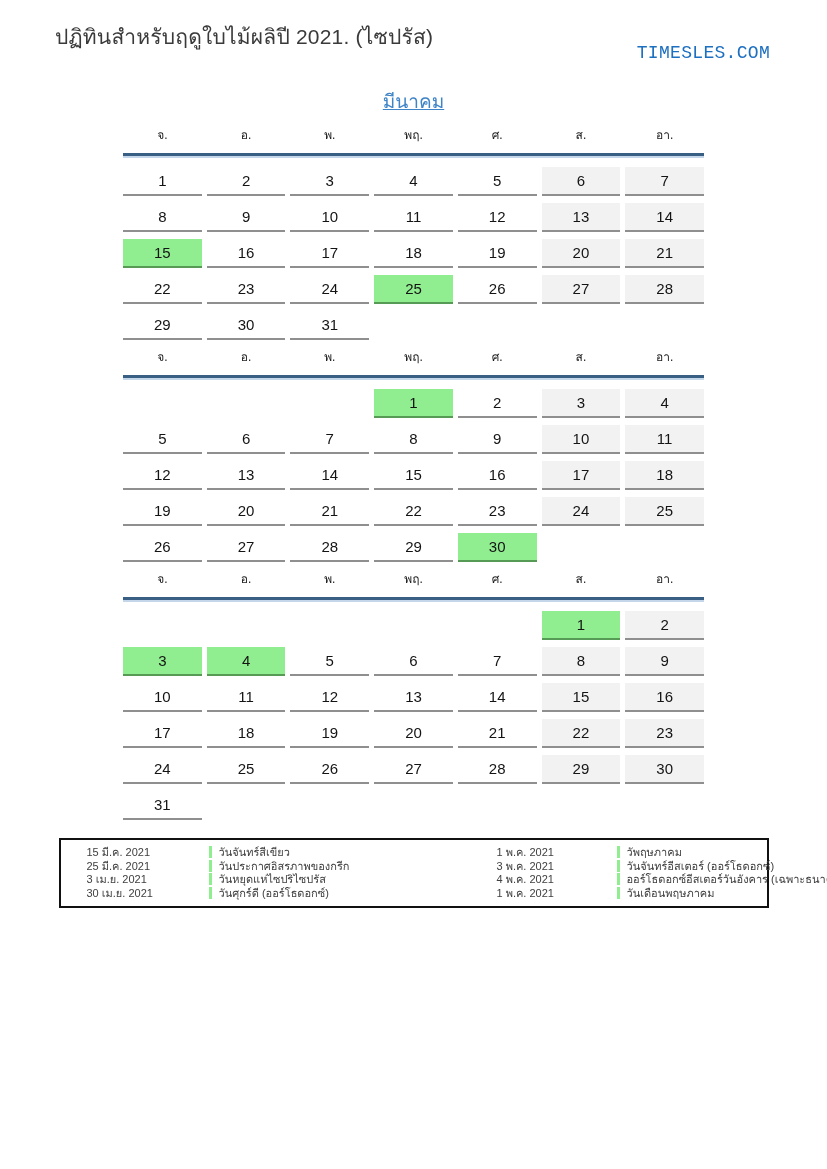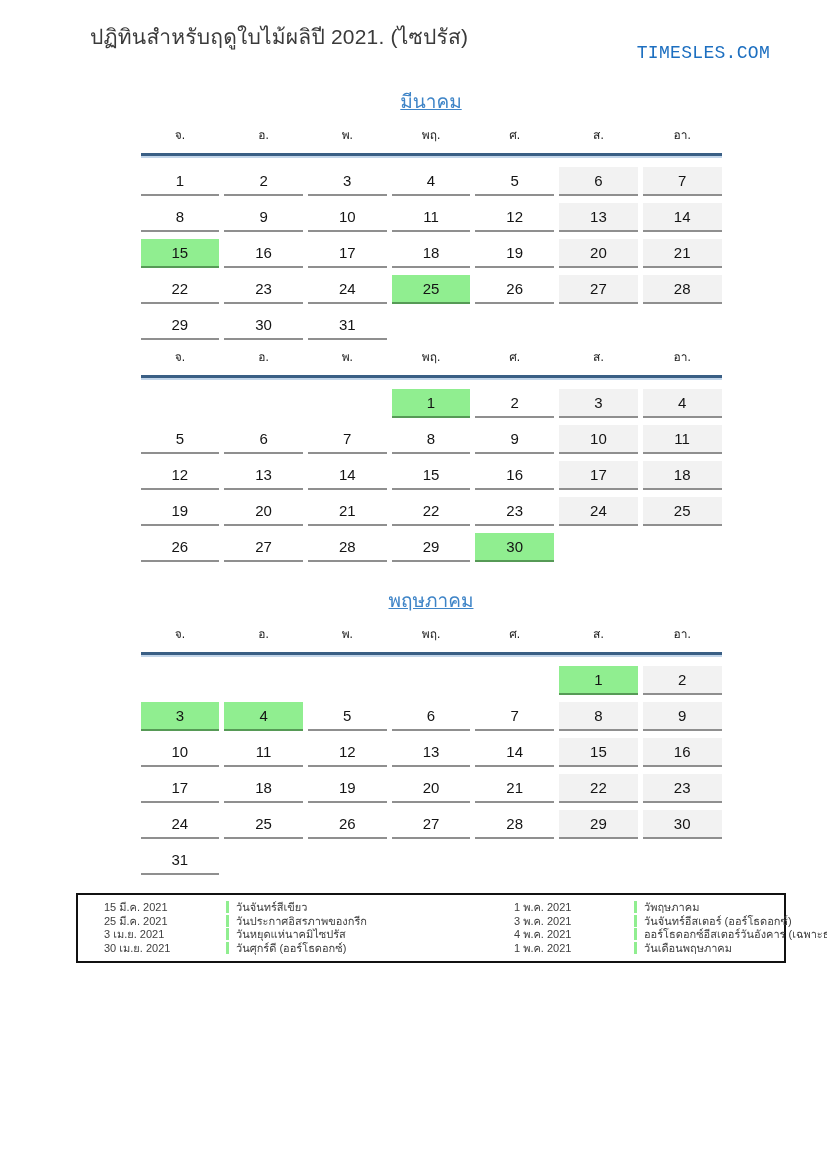--- a/index.html
+++ b/index.html
@@ -9,21 +9,20 @@
     width: 827px;
     height: 1169px;
     overflow: hidden;
     font-family: "Liberation Sans", sans-serif;
   }
   .page {
     position: relative;
     width: 827px;
     height: 1169px;
     box-sizing: border-box;
-    padding-left: 35px;
   }
   
   .header {
     display: flex;
     justify-content: space-between;
     align-items: flex-start;
     padding: 20px 57px 0 55px;
   }
   .page-title {
     font-size: 21px;
@@ -250,21 +249,20 @@
           <div class="cell">26</div>
           <div class="cell">27</div>
           <div class="cell">28</div>
           <div class="cell">29</div>
           <div class="cell holiday">30</div>
           <div class="cell empty"></div>
           <div class="cell empty"></div>
         </div>
       </section>
       <section class="month-block">
-        <h2 class="month-title">พฤษภาคม</h2>
         <div class="weekday-row">
           <span class="weekday-label">จ.</span>
           <span class="weekday-label">อ.</span>
           <span class="weekday-label">พ.</span>
           <span class="weekday-label">พฤ.</span>
           <span class="weekday-label">ศ.</span>
           <span class="weekday-label">ส.</span>
           <span class="weekday-label">อา.</span>
         </div>
         <div class="separator"></div>
@@ -348,21 +346,21 @@
         <span class="legend-date">3 พ.ค. 2021</span>
         <span class="legend-name">
           <span class="holiday-marker"></span>
           <span>วันจันทร์อีสเตอร์ (ออร์โธดอกซ์)</span>
         </span>
       </div>
       <div class="legend-row">
         <span class="legend-date">3 เม.ย. 2021</span>
         <span class="legend-name">
           <span class="holiday-marker"></span>
-          <span>วันหยุดแห่นาคมิไซปรัส</span>
+          <span>วันหยุดแห่ไซปริไซปรัส</span>
         </span>
         <span class="legend-date">4 พ.ค. 2021</span>
         <span class="legend-name">
           <span class="holiday-marker"></span>
           <span>ออร์โธดอกซ์อีสเตอร์วันอังคาร (เฉพาะธนาคาร)</span>
         </span>
       </div>
       <div class="legend-row">
         <span class="legend-date">30 เม.ย. 2021</span>
         <span class="legend-name">

